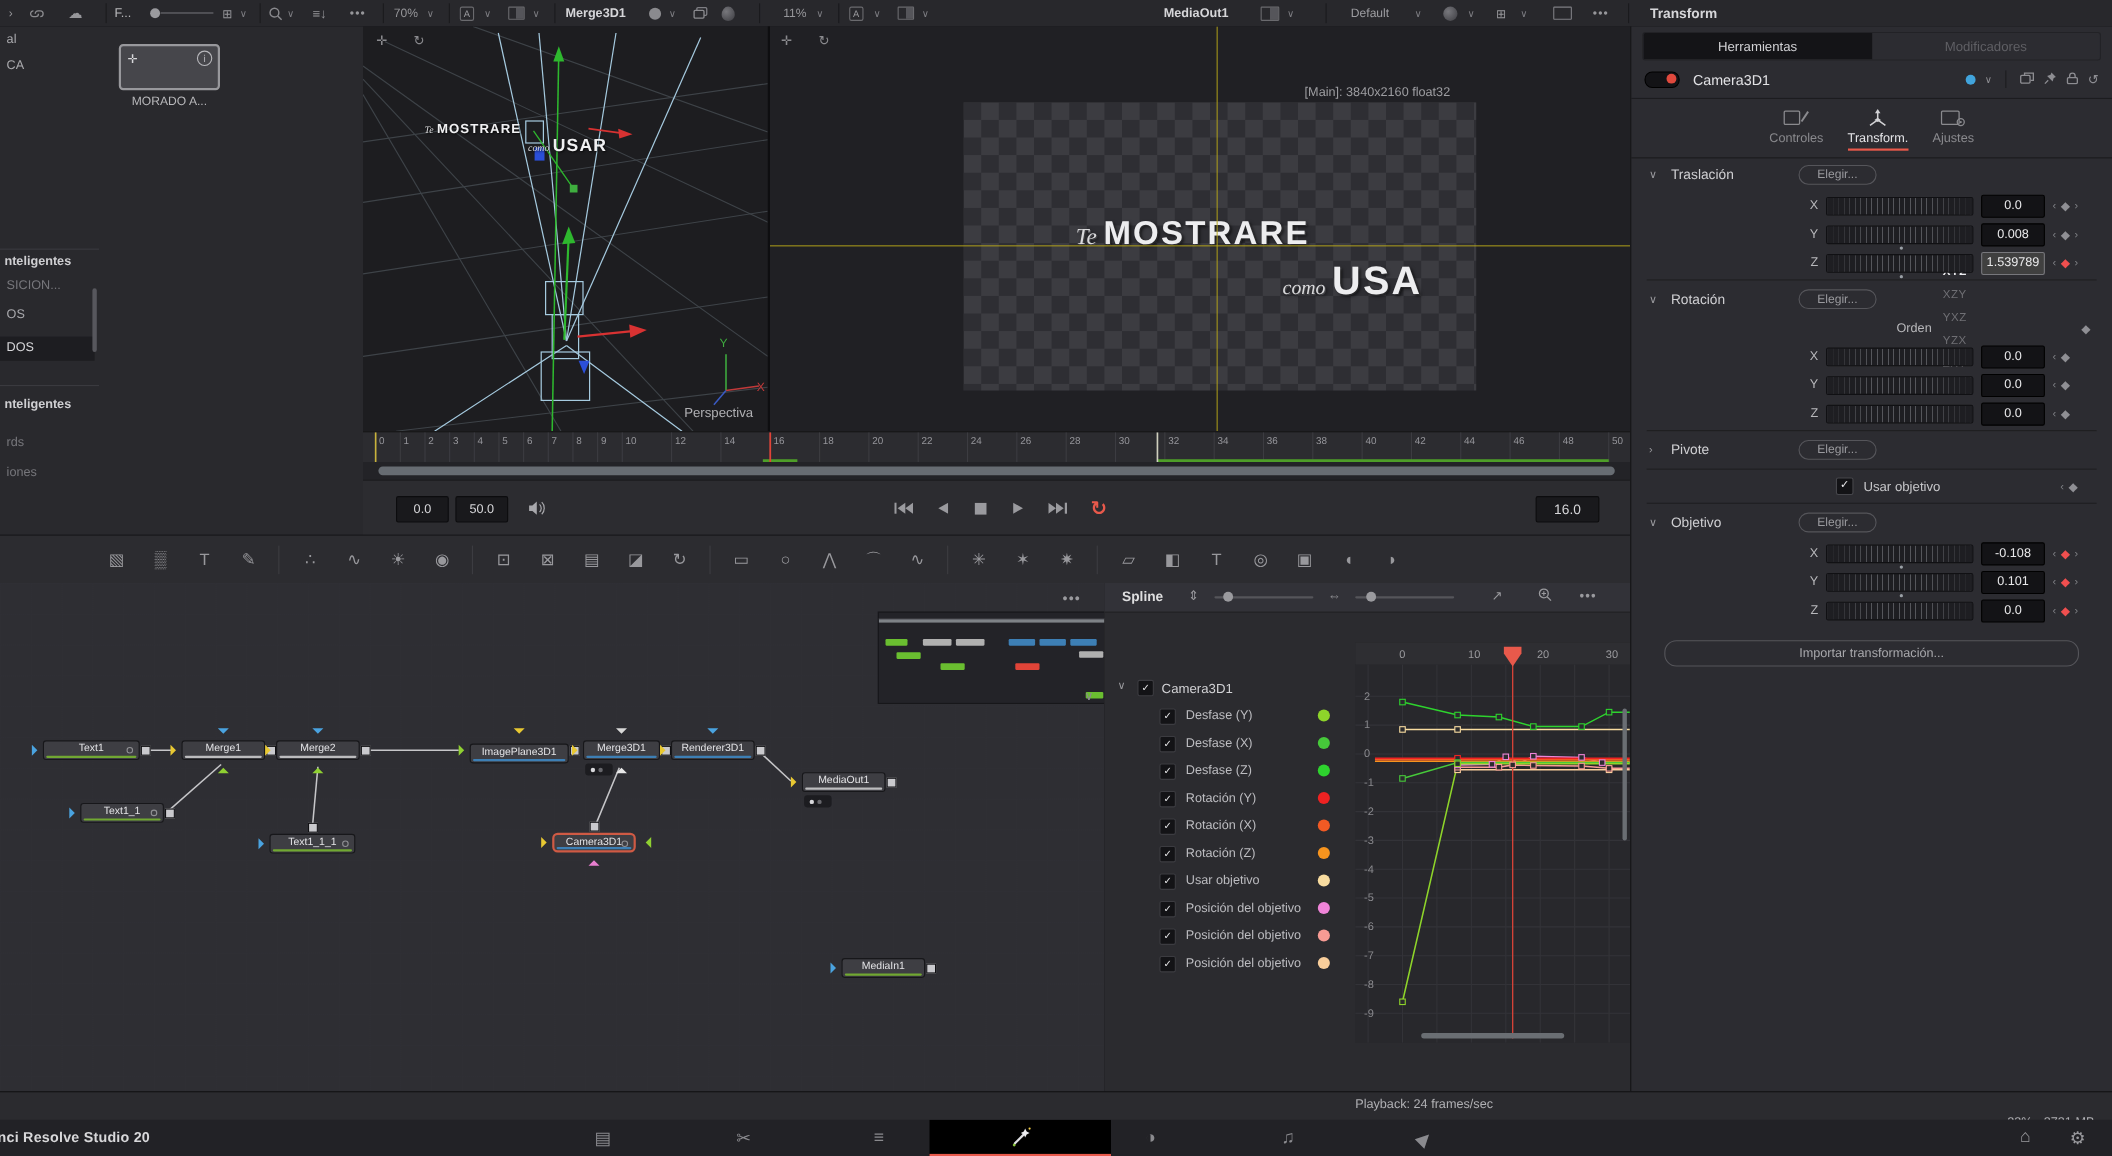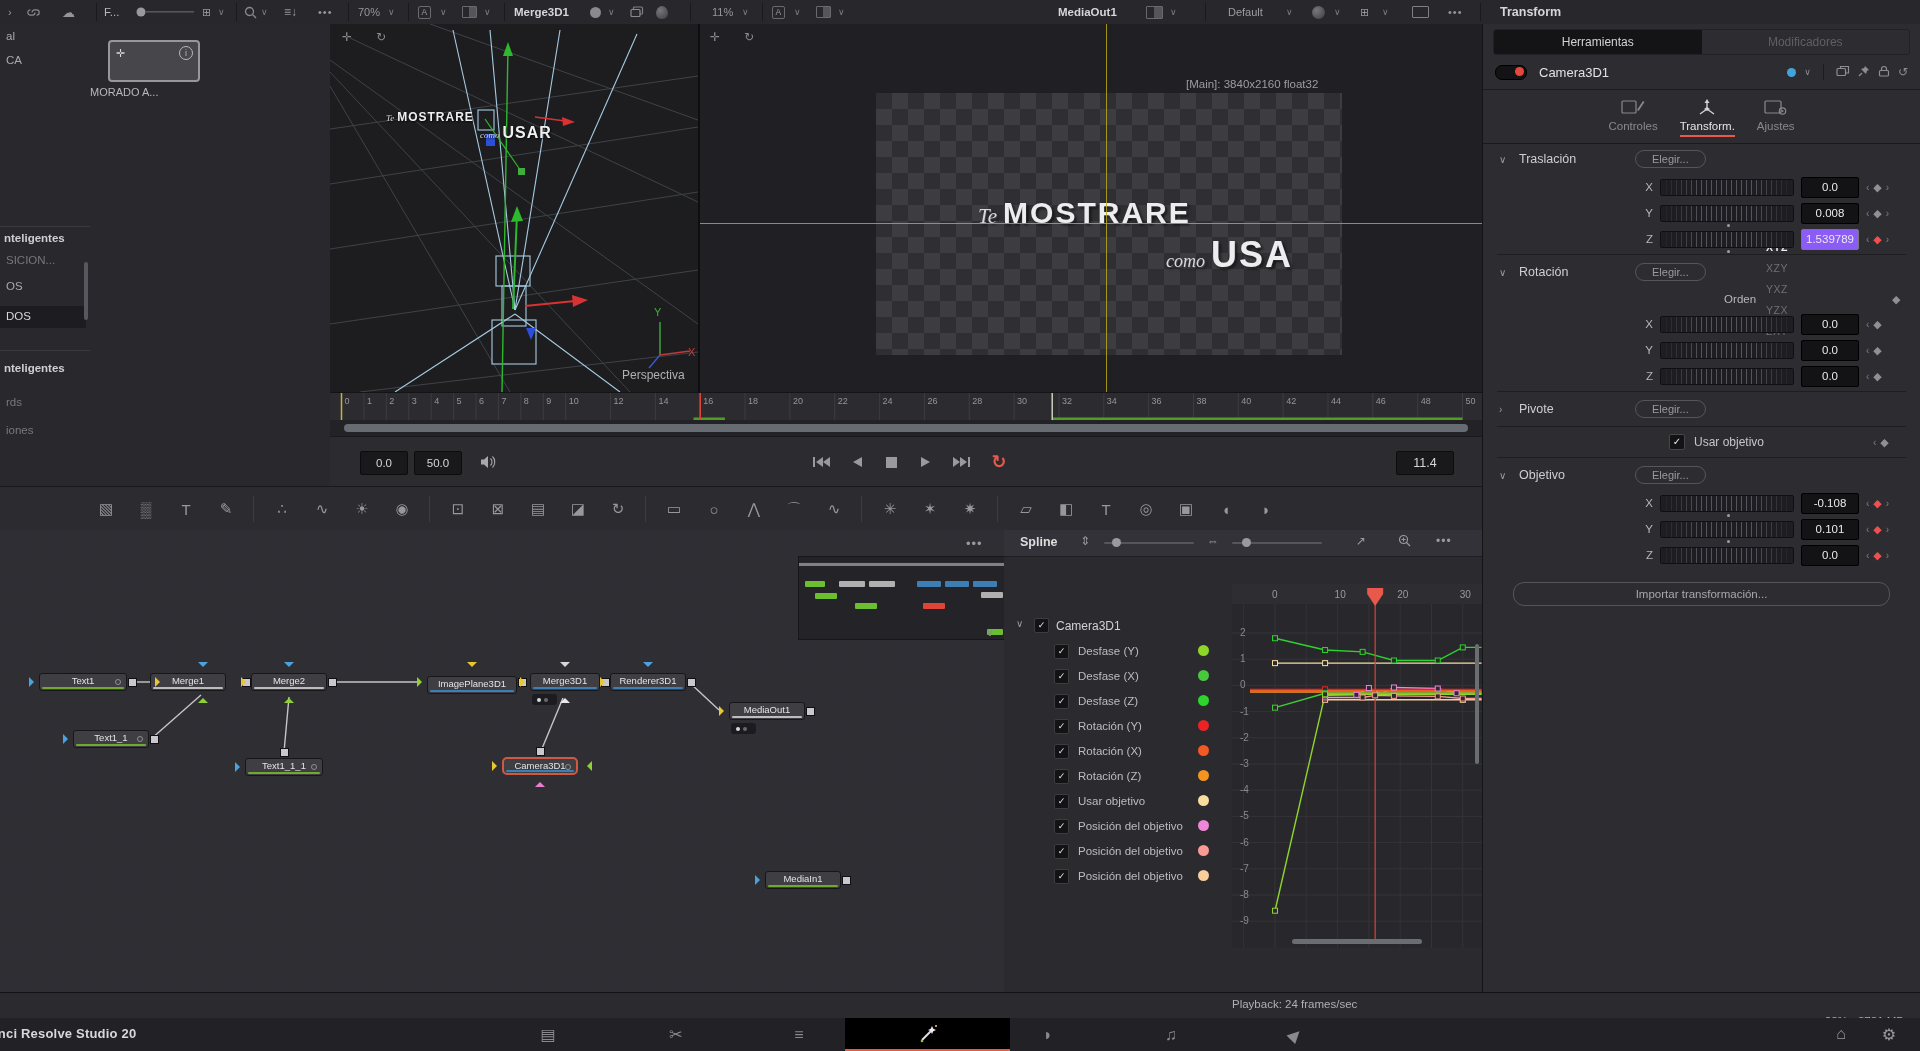--- a/index.html
+++ b/index.html
@@ -25,21 +25,21 @@
   .sb-dim{color:#77777c;}
   .sb-sel{position:absolute;left:0;width:86px;height:22px;background:#1d1d21;}
   .sb-sel span{position:absolute;left:6px;top:4px;color:#d8d8db;}
   .sb-line{position:absolute;left:0;width:90px;height:1px;background:#3a3a3f;}
   .sb-scroll{position:absolute;left:84px;width:4px;border-radius:2px;background:#57575d;}
   
   .bin{position:absolute;left:90px;top:24px;width:240px;height:462px;background:#29292d;border-right:1px solid #141416;}
   .thumb{position:absolute;left:18px;top:16px;width:88px;height:38px;background:#46464b;border:2px solid #98989c;border-radius:4px;}
   .thumb .mv{position:absolute;left:6px;top:5px;color:#d8d8db;font-size:11px;}
   .thumb .info{position:absolute;right:5px;top:4px;width:12px;height:12px;border:1px solid #b8b8bc;border-radius:50%;color:#b8b8bc;font-size:9px;text-align:center;line-height:12px;}
-  .thumb-label{position:absolute;left:0px;top:62px;width:128px;text-align:left;color:#b8b8bb;font-size:11px;}
+  .thumb-label{position:absolute;left:0px;top:62px;width:128px;text-align:center;color:#b8b8bb;font-size:11px;}
   
   .viewcol{position:absolute;left:330px;top:24px;width:1152px;height:462px;background:#222226;}
   .v3d{position:absolute;left:0;top:0;width:368px;height:368px;background:#1d1d20;border-right:2px solid #0e0e10;overflow:hidden;}
   .v2d{position:absolute;left:370px;top:0;width:782px;height:368px;background:#202024;overflow:hidden;}
   .vtool{position:absolute;top:6px;color:#8a8a8e;font-size:12px;}
   .checker{position:absolute;left:176px;top:69px;width:466px;height:262px;
     background-image:conic-gradient(#3c3c41 0 25%,#2e2e33 0 50%,#3c3c41 0 75%,#2e2e33 0);
     background-size:32px 32px;}
   .guide-h{position:absolute;left:0;top:199px;width:782px;height:1px;background:#b9a818;opacity:.85;}
   .guide-v{position:absolute;left:406px;top:0;width:1px;height:368px;background:#b9a818;opacity:.85;}
@@ -128,21 +128,21 @@
   .sec-h .ch{color:#9a9a9e;font-size:10px;width:12px;}
   .sec-h .tt{color:#cfcfd2;font-size:12.5px;width:108px;}
   .pill{border:1px solid #55555a;border-radius:10px;color:#9a9a9e;font-size:11px;padding:2px 16px;background:transparent;}
   .prow{display:flex;align-items:center;justify-content:flex-end;height:26px;padding-right:14px;gap:7px;}
   .axl{width:12px;text-align:right;color:#b8b8bb;font-size:11.5px;}
   .wheel{position:relative;width:132px;height:15px;background:#1e1e22;border:1px solid #101013;border-radius:2px;
     background-image:repeating-linear-gradient(90deg,#590 0,#55565b 0 1px,transparent 1px 5px);}
   .wheel::after{content:"";position:absolute;inset:0;background:linear-gradient(90deg,#1e1e22,rgba(30,30,34,0) 30%,rgba(30,30,34,0) 70%,#1e1e22);}
   .wheel.kfdot::before{content:"";position:absolute;left:50%;bottom:-6px;width:3px;height:3px;border-radius:50%;background:#9aa0a6;}
   .val{width:56px;height:19px;background:#131316;border:1px solid #000;border-radius:2px;color:#e8e8ea;font-size:11.5px;display:flex;align-items:center;justify-content:center;}
-  .val.editing{border-color:#77777c;background:#8b5cf6;}
+  .val.editing{border-color:#77777c;background:#404040;}
   .know{display:flex;align-items:center;gap:4px;width:40px;font-size:10px;color:#7f8085;}
   .know .dia{font-size:11px;color:#8f8f94;}
   .know .dia.red{color:#f04f4f;}
   .know .spacer{width:6px;}
   .sec-div{height:1px;background:#1e1e21;margin:2px 14px 2px 14px;}
   .order-row{display:flex;align-items:center;justify-content:flex-end;height:24px;padding-right:14px;gap:10px;}
   .order-lab{color:#b8b8bb;font-size:11.5px;}
   #order-options{display:flex;gap:9px;flex-direction:column;}
   .order-opt{font-size:10.5px;color:#6f6f74;letter-spacing:.5px;}
   .order-opt.active{color:#ececef;font-weight:bold;}
@@ -467,21 +467,21 @@
           </svg>
       </span>
       <span class="tbtn" style="left:618px">
         <svg width="17" height="12" fill="#9a9a9e">
             <path d="M0 1l7 5-7 5z"></path>
             <path d="M7 1l7 5-7 5z"></path>
             <rect x="15" y="1" width="2" height="10"></rect>
           </svg>
       </span>
       <span class="tbtn loop" style="left:656px">↻</span>
-      <div class="fld" style="left:1066px;top:14px;width:56px;font-size:12.5px">11.4</div>
+      <div class="fld" style="left:1066px;top:14px;width:56px;font-size:12.5px">16.0</div>
     </div>
   </div>
 
   <div class="tools" id="tools-row">
       <div class="tool-icon" style="left: 92px;">▧</div>
       <div class="tool-icon" style="left: 132px;">▒</div>
       <div class="tool-icon" style="left: 172px;">T</div>
       <div class="tool-icon" style="left: 212px;">✎</div>
       <div class="tool-sep" style="left: 253px;"></div>
       <div class="tool-icon" style="left: 268px;">∴</div>
@@ -542,21 +542,21 @@
         <div class="mblock" style="left: 188px; top: 72px; width: 16px; background: rgb(106, 190, 48);"></div>
       </div>
     <div class="mchev">∨</div>
   <div class="node" style="left: 39px; top: 143px; width: 88px;">
         <div class="nlabel">Text1</div>
         <div class="nline" style="background: rgb(113, 168, 50);"></div>
         <div class="ndot"></div>
       </div>
       <div class="tri" style="left: 29px; top: 147px; border-left-color: rgb(74, 163, 224);"></div>
       <div class="nout" style="left: 128px; top: 148px;"></div>
-      <div class="node" style="left: 150px; top: 143px; width: 76px;">
+      <div class="node" style="left: 165px; top: 143px; width: 76px;">
         <div class="nlabel">Merge1</div>
         <div class="nline" style="background: rgb(188, 188, 190);"></div>
       </div>
       <div class="tri" style="left: 155px; top: 147px; border-left-color: rgb(232, 200, 50);"></div>
       <div class="tri" style="left: 198px; top: 132px; border-top-color: rgb(74, 163, 224);"></div>
       <div class="tri" style="left: 198px; top: 163px; border-bottom-color: rgb(143, 208, 50);"></div>
       <div class="nout" style="left: 242px; top: 148px;"></div>
       <div class="node" style="left: 251px; top: 143px; width: 76px;">
         <div class="nlabel">Merge2</div>
         <div class="nline" style="background: rgb(188, 188, 190);"></div>

